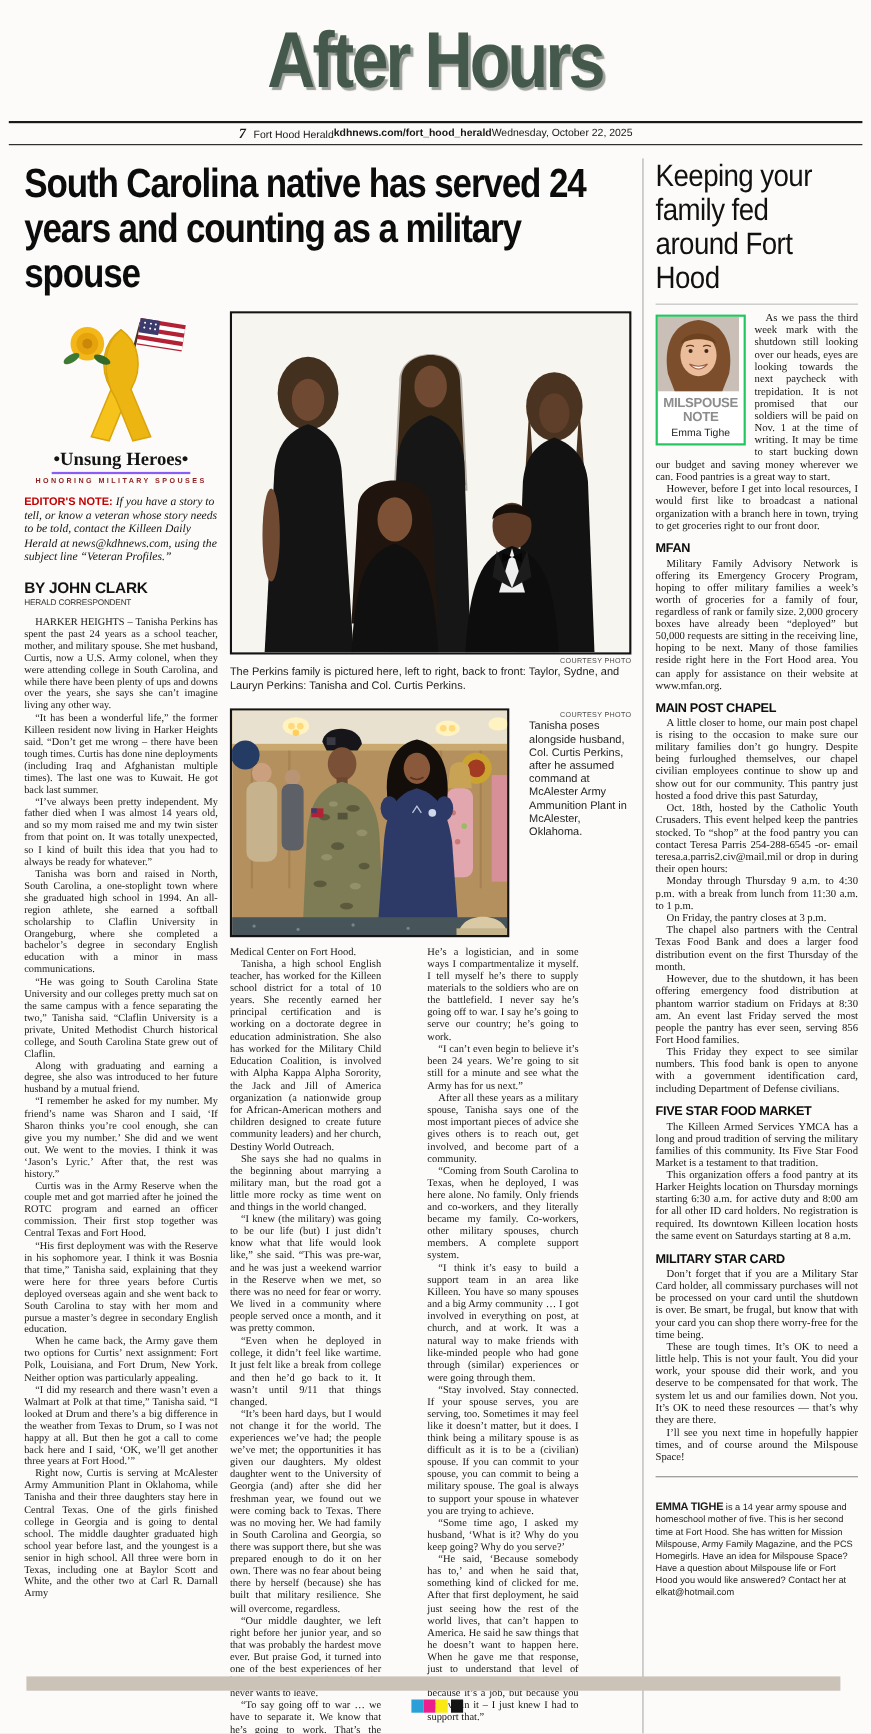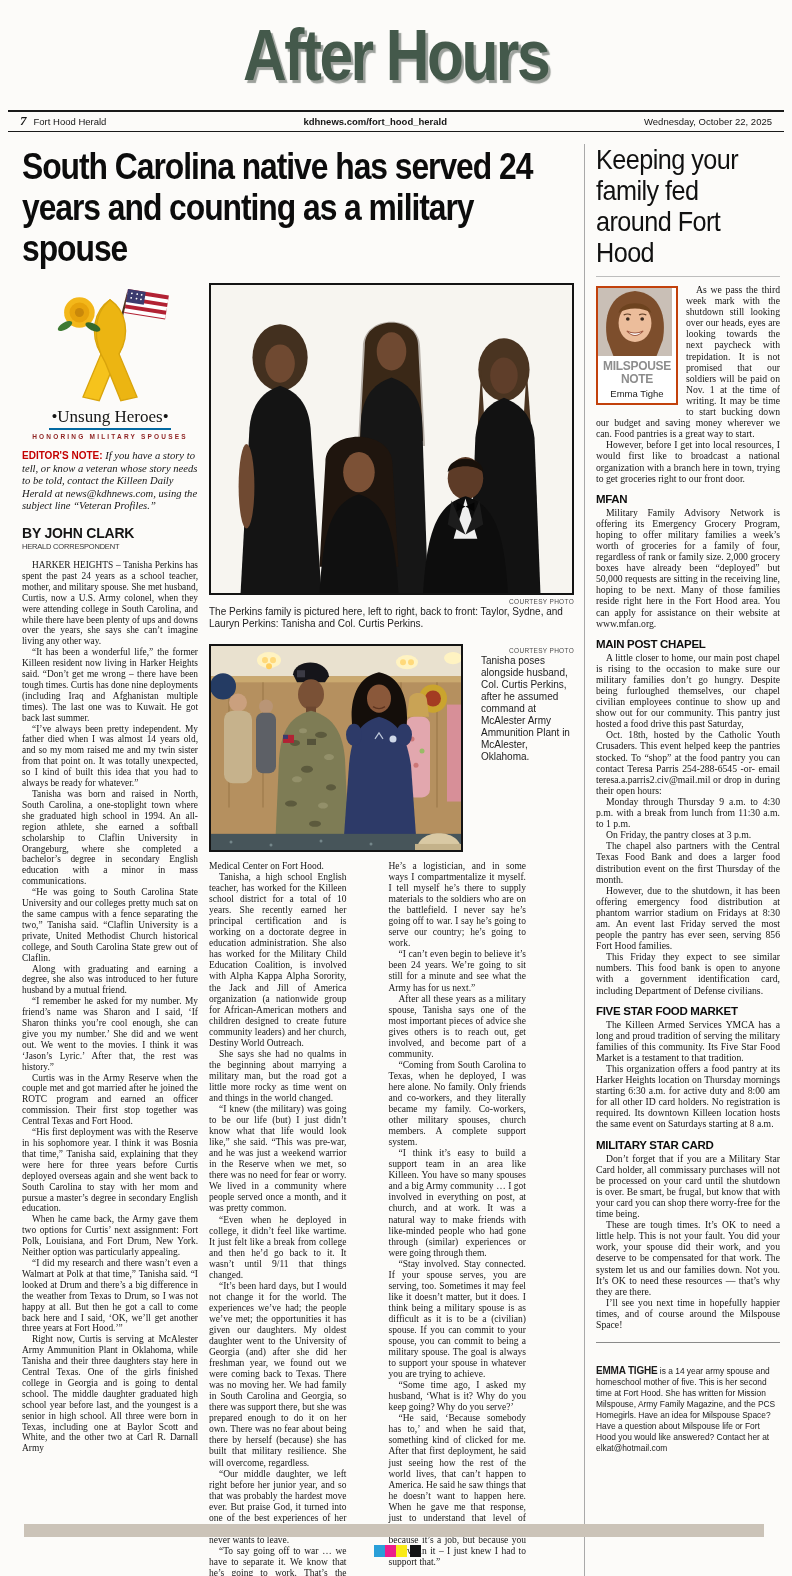--- a/index.html
+++ b/index.html
@@ -4,38 +4,38 @@
 <style>
   html,body{margin:0;padding:0;background:#e8e8e8;}
   .page{position:relative;width:792px;height:1576px;margin:0 auto;background:#fcfbf9;color:#151515;
         font-family:"Liberation Serif",serif;overflow:hidden;}
   
   .masthead{text-align:center;padding-top:20px;height:86px;}
   .mh{display:inline-block;margin:0;font-family:"Liberation Sans",sans-serif;font-weight:bold;
       font-size:72px;line-height:70px;letter-spacing:-3px;color:#44594b;
       transform:scaleX(0.84);text-shadow:3px 3px 1px rgba(60,70,62,.5);}
   .folio{margin:4px 8px 0 8px;border-top:2px solid #1a1a1a;border-bottom:1px solid #1a1a1a;
-         display:flex;justify-content:space-between;align-items:center;
+         display:flex;justify-content:center;align-items:center;
          font-family:"Liberation Sans",sans-serif;font-size:9.5px;padding:1px 12px 2px;}
   .pg{font-family:"Liberation Serif",serif;font-weight:bold;font-style:italic;font-size:13px;margin-right:7px;}
   .folio-mid{font-weight:bold;}
   
   .content{display:flex;padding:12px 12px 0 22px;}
   .main{width:552px;flex:none;padding-right:10px;}
   .rc{flex:1;border-left:1px solid #a9a9a9;padding-left:11px;min-width:0;}
   
   .hl{margin:2px 0 14px 0;font-family:"Liberation Sans",sans-serif;font-weight:bold;
       font-size:37px;line-height:41px;letter-spacing:-1.2px;color:#0c0c0c;
       transform:scaleX(0.86);transform-origin:top left;width:116%;}
   .body-flex{display:flex;gap:11px;}
   .c1{width:176px;flex:none;}
   .pcol{flex:1;min-width:0;}
   .logo-block{text-align:center;margin:2px 0 10px;}
-  .logo-title{font-family:"Liberation Serif",serif;font-weight:normal;font-size:17px;
-              display:inline-block;border-bottom:2px solid #0369a1;padding:0 2px 1px;}
+  .logo-title{font-family:"Liberation Serif",serif;font-weight:bold;font-size:17px;
+              display:inline-block;border-bottom:2px solid #8b5cf6;padding:0 2px 1px;}
   .logo-sub{font-family:"Liberation Sans",sans-serif;font-size:6.5px;letter-spacing:2.2px;
             color:#8d1f1f;margin-top:3px;font-weight:bold;}
   .ed-note{font-style:italic;font-size:10.6px;line-height:12.6px;margin:10px 0 0;text-align:left;}
   .ed-label{color:#c30000;font-style:normal;font-weight:bold;font-family:"Liberation Sans",sans-serif;font-size:10px;}
   .byline{font-family:"Liberation Sans",sans-serif;font-weight:bold;font-size:14px;margin-top:12px;letter-spacing:-0.2px;}
   .byline-role{font-family:"Liberation Sans",sans-serif;font-size:7.5px;color:#333;margin:1px 0 9px;letter-spacing:-0.2px;}
   p.body{margin:0;font-size:9.4px;line-height:10.9px;text-align:justify;text-indent:10px;hyphens:auto;}
   p.body.cont{text-indent:0;}
   .photo{border:2px solid #141414;background:#fff;font-size:0;}
   .photo svg{display:block;}
@@ -45,21 +45,21 @@
   .photo2-row{display:flex;gap:18px;margin-top:14px;}
   .p2side{flex:1;min-width:0;}
   .two-cols{display:flex;gap:42px;margin-top:9px;padding-right:48px;}
   .tc{flex:1;min-width:0;}
   .tc p.body{font-size:9.5px;line-height:11.05px;}
   
   .rhl{margin:0 0 8px 0;font-family:"Liberation Sans",sans-serif;font-weight:normal;
        font-size:28px;line-height:31px;letter-spacing:-0.6px;color:#111;
        transform:scaleX(0.9);transform-origin:top left;width:111%;}
   .rc-body{border-top:1px solid #bdbdbd;padding-top:7px;}
-  .mil-box{float:left;width:78px;border:2px solid #c2410c;background:#fff;text-align:center;
+  .mil-box{float:left;width:78px;border:2px solid #22c55e;background:#fff;text-align:center;
            margin:2px 8px 3px 0;padding-bottom:4px;}
   .mil-box svg{display:block;}
   .mb-t1,.mb-t2{font-family:"Liberation Sans",sans-serif;font-weight:bold;font-size:12px;
                 line-height:13px;color:#8d8d8d;letter-spacing:-0.3px;}
   .mb-t1{margin-top:4px;}
   .mb-a{font-family:"Liberation Sans",sans-serif;font-size:9.5px;color:#222;margin-top:2px;}
   .rc p.body{font-size:9.7px;line-height:11.1px;}
   .sec-h{margin:9px 0 2px;font-family:"Liberation Sans",sans-serif;font-weight:bold;
          font-size:11.5px;letter-spacing:-0.3px;color:#0d0d0d;}
   .bio{border-top:1px solid #8a8a8a;margin-top:12px;padding-top:22px;clear:both;

